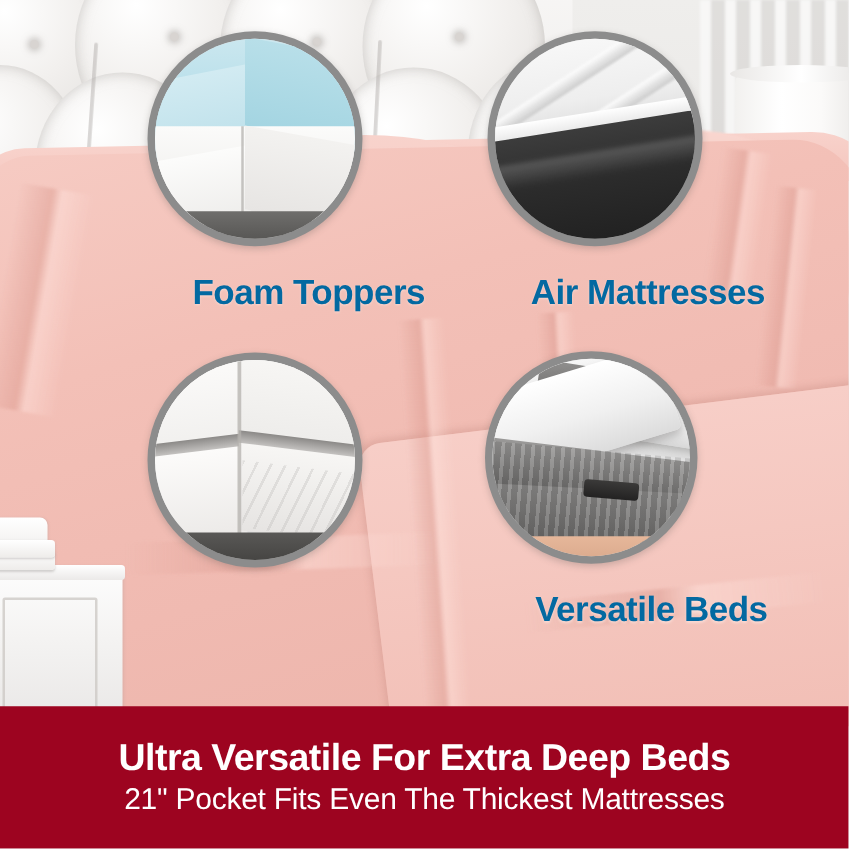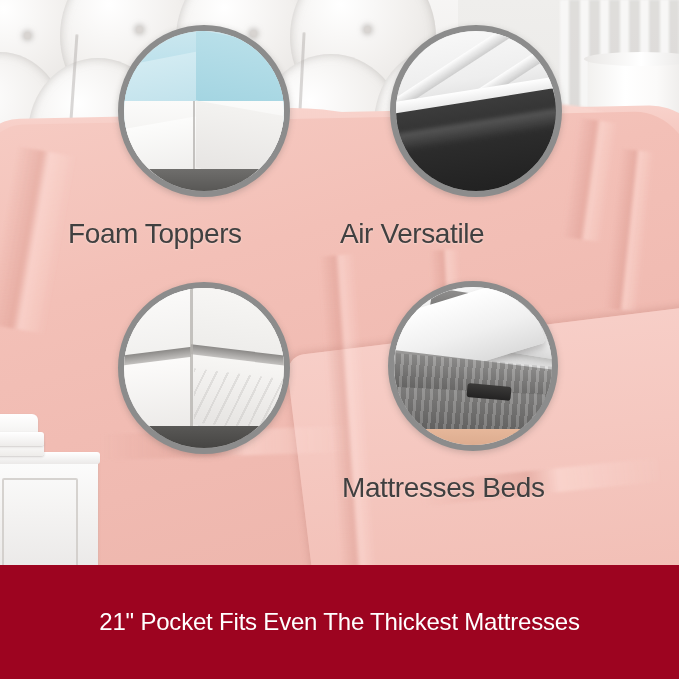--- a/index.html
+++ b/index.html
@@ -330,26 +330,26 @@
     transform: rotate(5deg);
   }
   .c4-floor {
     left: -10%; top: 90%; width: 125%; height: 20%;
     background: linear-gradient(180deg,#e6b79a 0%, #d3a184 100%);
   }
 
   
   .label {
     position: absolute;
-    color: #404040;
-    font-weight: 400;
+    color: #0369a1;
+    font-weight: 700;
     font-size: 28px;
     line-height: 1.08;
     letter-spacing: -0.4px;
-    text-align: left;
+    text-align: right;
     white-space: pre-line;
     text-shadow: 0 1px 2px rgba(255,235,230,0.55);
   }
 
   
   .banner {
     position: absolute;
     left: 0; top: 565px; width: 679px; height: 114px;
     background: #9d0420;
     display: flex;
@@ -448,21 +448,21 @@
 
   <div class="circle" style="left:390px; top:25px; width:172px; height:172px;">
     <div class="ph c2-top"></div>
     <div class="c2-chan" style="left:-20px; top:6px;  width:230px; height:12px; transform:rotate(-33deg);"></div>
     <div class="c2-chan" style="left:6px;   top:34px; width:230px; height:12px; transform:rotate(-33deg);"></div>
     <div class="c2-chan" style="left:32px;  top:62px; width:230px; height:12px; transform:rotate(-33deg);"></div>
     <div class="ph c2-lip"></div>
     <div class="ph c2-dark"></div>
     <div class="ph c2-sheen"></div>
   </div>
-  <div class="label" style="left:340px; top:219px; width:272px;">Air Versatile</div>
+  <div class="label" style="left:340px; top:219px; width:272px;">Air Mattresses</div>
 
   <div class="circle" style="left:118px; top:282px; width:172px; height:172px;">
     <div class="ph c3-mat"></div>
     <div class="ph c3-mat-left"></div>
     <div class="ph c3-mat-right"></div>
     <div class="ph c3-gap-left"></div>
     <div class="ph c3-gap-right"></div>
     <div class="ph c3-box-left"></div>
     <div class="ph c3-box-right"></div>
     <div class="ph c3-quilt"></div>
@@ -474,19 +474,20 @@
     <div class="ph c4-bgtop"></div>
     <div class="ph c4-base-upper"></div>
     <div class="ph c4-mat-flat"></div>
     <div class="ph c4-mat-incline"></div>
     <div class="ph c4-base-mid"></div>
     <div class="ph c4-base-low"></div>
     <div class="ph c4-texture"></div>
     <div class="ph c4-mech"></div>
     <div class="ph c4-floor"></div>
   </div>
-  <div class="label" style="left:342px; top:473px; width:272px;">Mattresses Beds</div>
+  <div class="label" style="left:342px; top:473px; width:272px;">Versatile Beds</div>
 
   <div class="banner">
+    <div class="banner-title">Ultra Versatile For Extra Deep Beds</div>
     <div class="banner-sub">21" Pocket Fits Even The Thickest Mattresses</div>
   </div>
 
 </div>
 
 </body></html>

